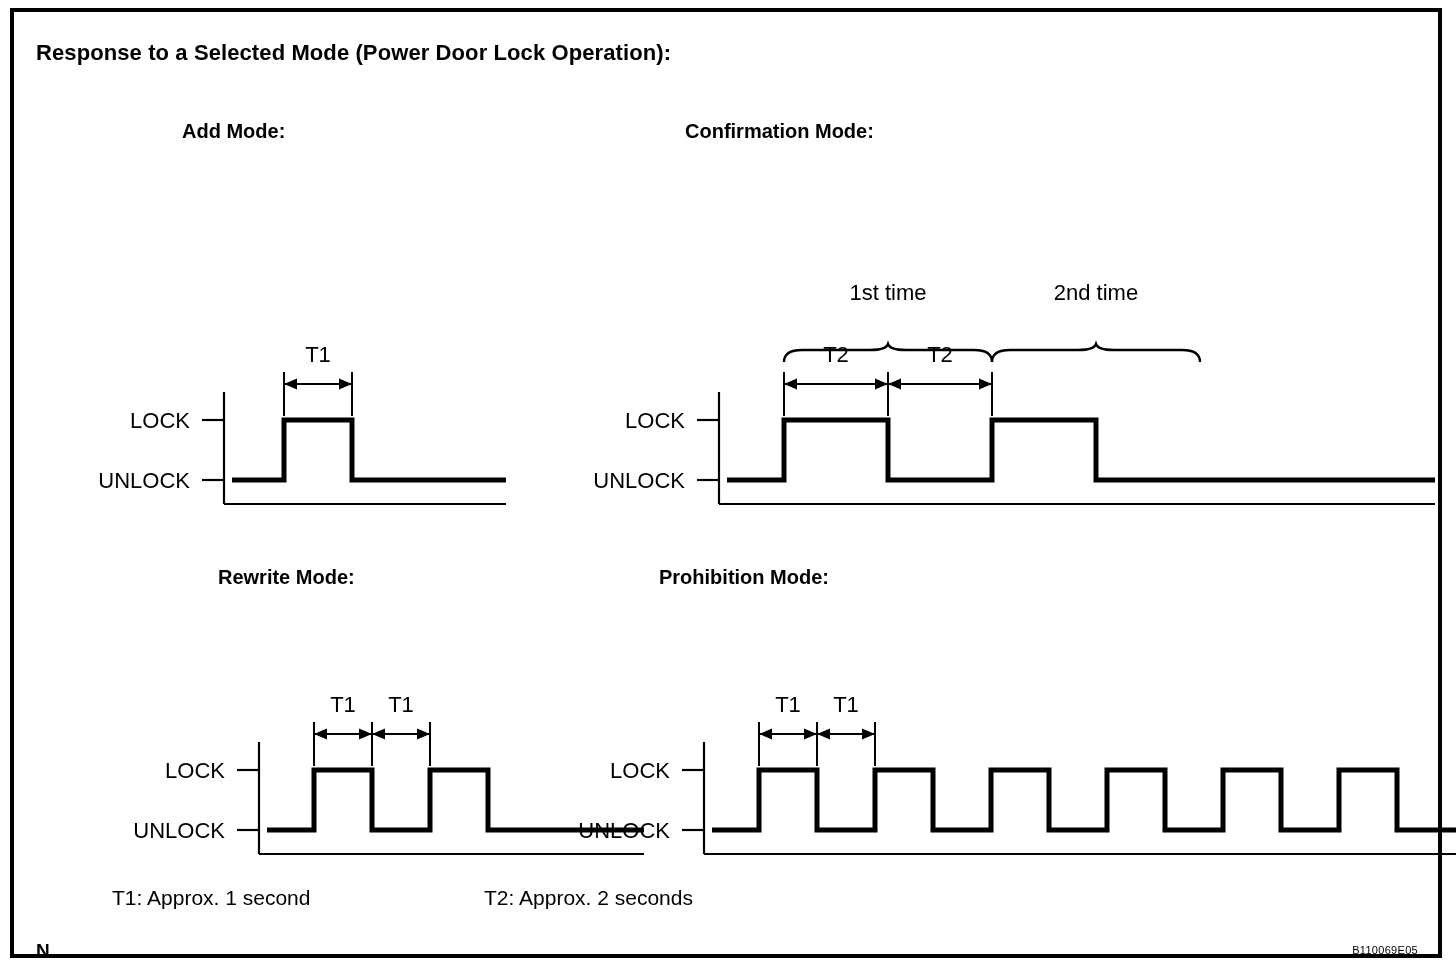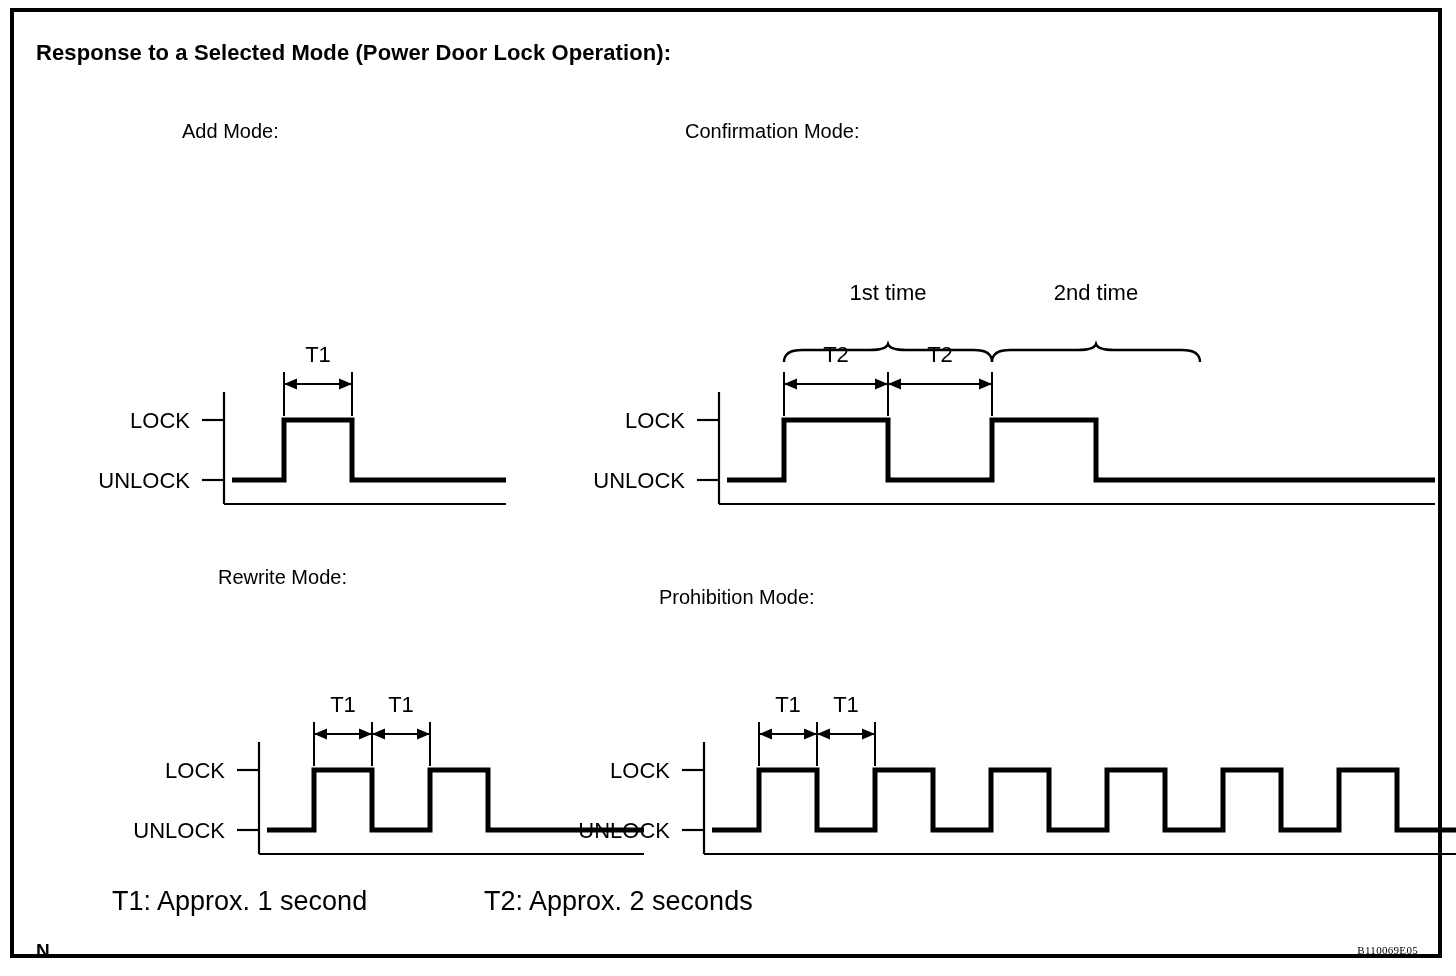--- a/index.html
+++ b/index.html
@@ -21,57 +21,57 @@
   }
   .abs{position:absolute;}
 
   .doc-title{
     left:22px; top:28px;
     font-size:22px; font-weight:bold;
     letter-spacing:.1px;
     white-space:nowrap;
   }
   .mode-title{
-    font-size:20px; font-weight:normal;
+    font-size:20px; font-weight:bold;
     white-space:nowrap;
   }
   #t-add{left:168px; top:108px;}
   #t-conf{left:645px; top:108px;margin-left:26px;}
   #t-rew{left:168px; top:554px;margin-left:36px;}
-  #t-proh{left:645px; top:554px;margin-top:20px;}
+  #t-proh{left:645px; top:554px;}
 
   .panel{position:absolute;}
   #p-add{left:60px; top:330px;}
   #p-conf{left:530px; top:240px;}
   #p-rew{left:40px; top:680px;}
   #p-proh{left:530px; top:680px;}
 
   .axis-label{
     font-size:22px;
     white-space:nowrap;
     text-anchor:end;
   }
   .dim-label{font-size:22px; text-anchor:middle;}
   .brace-label{font-size:22px; text-anchor:middle;}
 
   .footnote{
-    font-size:27px;
+    font-size:21px;
     white-space:nowrap;
   }
   #fn-t1{left:98px; top:874px;}
   #fn-t2{left:470px; top:874px;}
 
   .corner-n{
     left:22px; top:928px;
     font-size:19px; font-weight:bold;
   }
   .ref-code{
     right:20px; top:932px;
     font-size:11px;
-    font-family:Liberation Serif, serif;
+    font-family:Liberation Sans, sans-serif;
     letter-spacing:.3px;
     margin-left:48px;
   }
   svg{display:block; overflow:visible;}
   .wf{fill:none; stroke:#000; stroke-width:5; stroke-linejoin:miter; stroke-linecap:butt;}
   .axisline{fill:none; stroke:#000; stroke-width:2.2;}
   .tick{stroke:#000; stroke-width:2.2;}
   .dimline{stroke:#000; stroke-width:2; fill:none;}
   .witness{stroke:#000; stroke-width:2;}
   .brace{fill:none; stroke:#000; stroke-width:2.4;}

